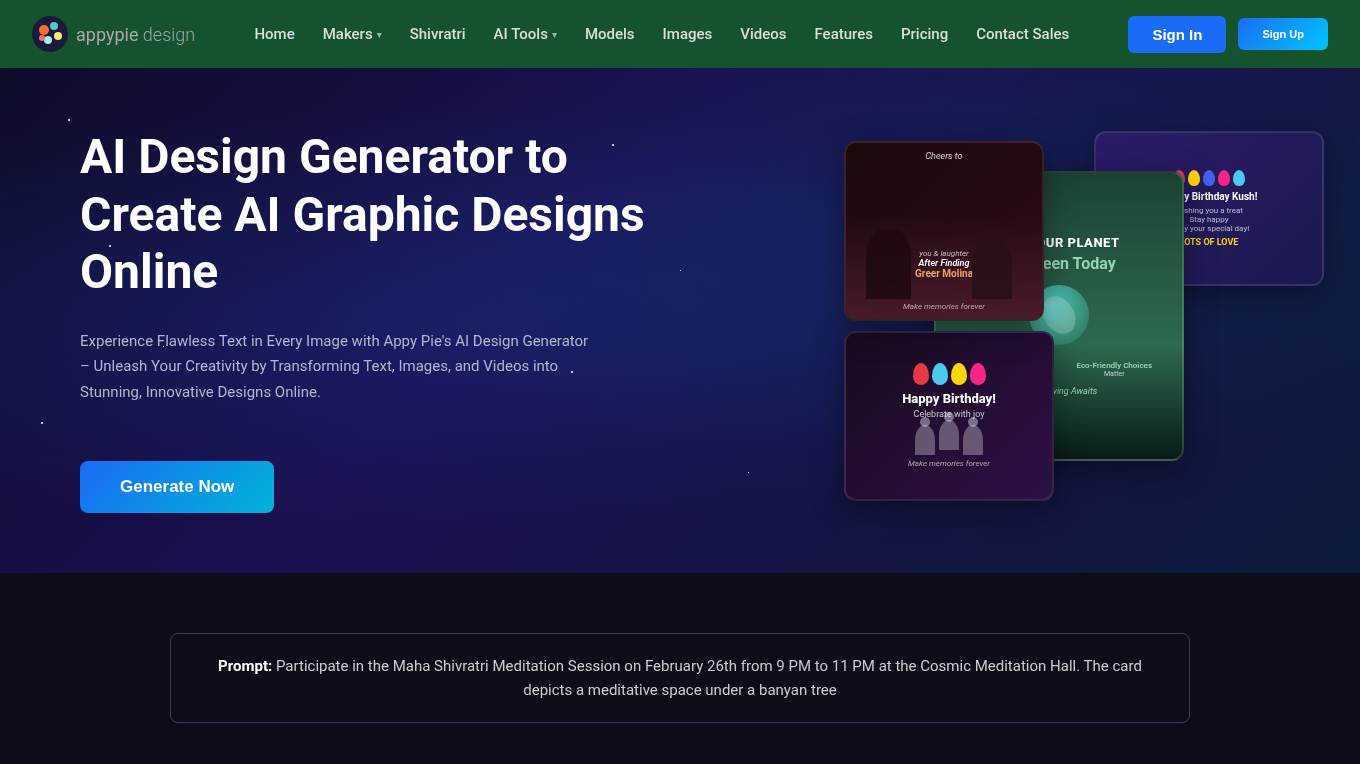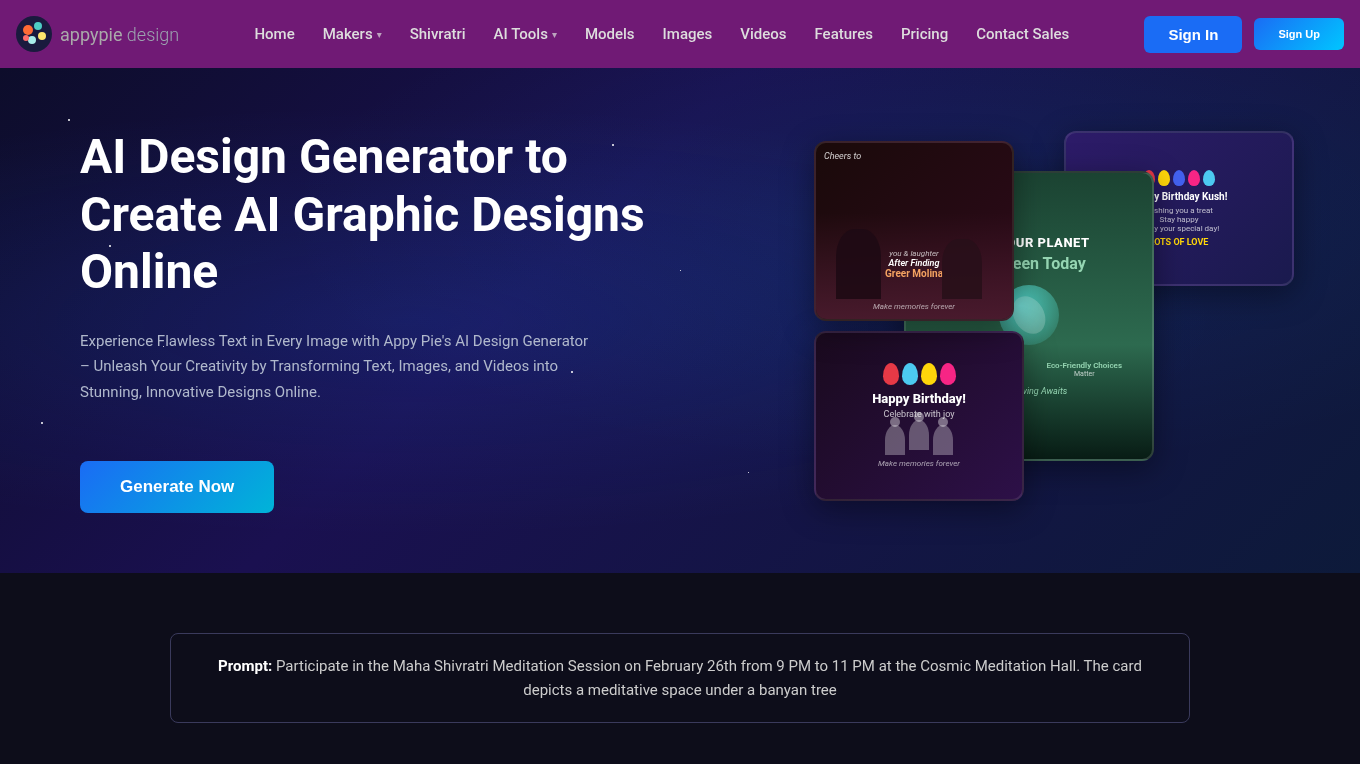--- a/index.html
+++ b/index.html
@@ -10,23 +10,23 @@
       color: #fff;
       min-height: 764px;
       overflow-x: hidden;
     }
 
     
     nav {
       display: flex;
       align-items: center;
       justify-content: space-between;
-      padding: 0 16px;
+      padding: 0 32px;
       height: 68px;
-      background: #701a75;
+      background: #14532d;
       position: relative;
       z-index: 10;
     }
 
     .nav-logo {
       display: flex;
       align-items: center;
       gap: 8px;
       cursor: pointer;
     }
@@ -96,21 +96,21 @@
       font-size: 11px;
       font-weight: 600;
       cursor: pointer;
     }
 
     
     .hero {
       display: flex;
       align-items: center;
       justify-content: space-between;
-      padding: 60px 66px 60px 80px;
+      padding: 60px 36px 60px 80px;
       min-height: 500px;
       background: linear-gradient(135deg, #0d0d2b 0%, #1a1050 40%, #0d1a3a 100%);
       position: relative;
       overflow: hidden;
     }
 
     .hero::before {
       content: '';
       position: absolute;
       top: 0;
@@ -444,21 +444,21 @@
           <div style="width:10px;height:10px;background:rgba(255,255,255,0.4);border-radius:50%;position:absolute;top:-8px;left:5px;"></div>
         </div>
       </div>
       <div style="font-size:8px;color:rgba(255,255,255,0.6);text-align:center;margin-top:4px;font-style:italic;">Make memories forever</div>
     </div>
 
     <div class="card-design card-romance" style="width:200px;height:180px;top:10px;left:0;background:linear-gradient(135deg,#1a0a0a,#2d0a1a);">
       <div style="width:100%;height:100%;position:relative;overflow:hidden;">
 
         <div style="position:absolute;bottom:0;left:0;right:0;height:60%;background:linear-gradient(180deg,transparent,rgba(80,30,50,0.8));"></div>
-        <div style="position:absolute;top:8px;left:0;right:0;text-align:left;padding:0 8px;">
+        <div style="position:absolute;top:8px;left:0;right:0;text-align:center;padding:0 8px;">
           <div style="font-size:9px;color:rgba(255,255,255,0.8);font-style:italic;">Cheers to</div>
         </div>
         <div style="position:absolute;bottom:40px;left:0;right:0;text-align:center;padding:0 8px;">
           <div style="font-size:8px;color:rgba(255,255,255,0.7);font-style:italic;">you &amp; laughter</div>
           <div style="font-size:9px;color:#fff;font-weight:600;font-style:italic;">After Finding</div>
           <div style="font-size:10px;color:#f4a261;font-weight:700;">Greer Molina</div>
         </div>
         <div style="position:absolute;bottom:8px;left:0;right:0;text-align:center;">
           <div style="font-size:8px;color:rgba(255,255,255,0.6);font-style:italic;">Make memories forever</div>
         </div>

